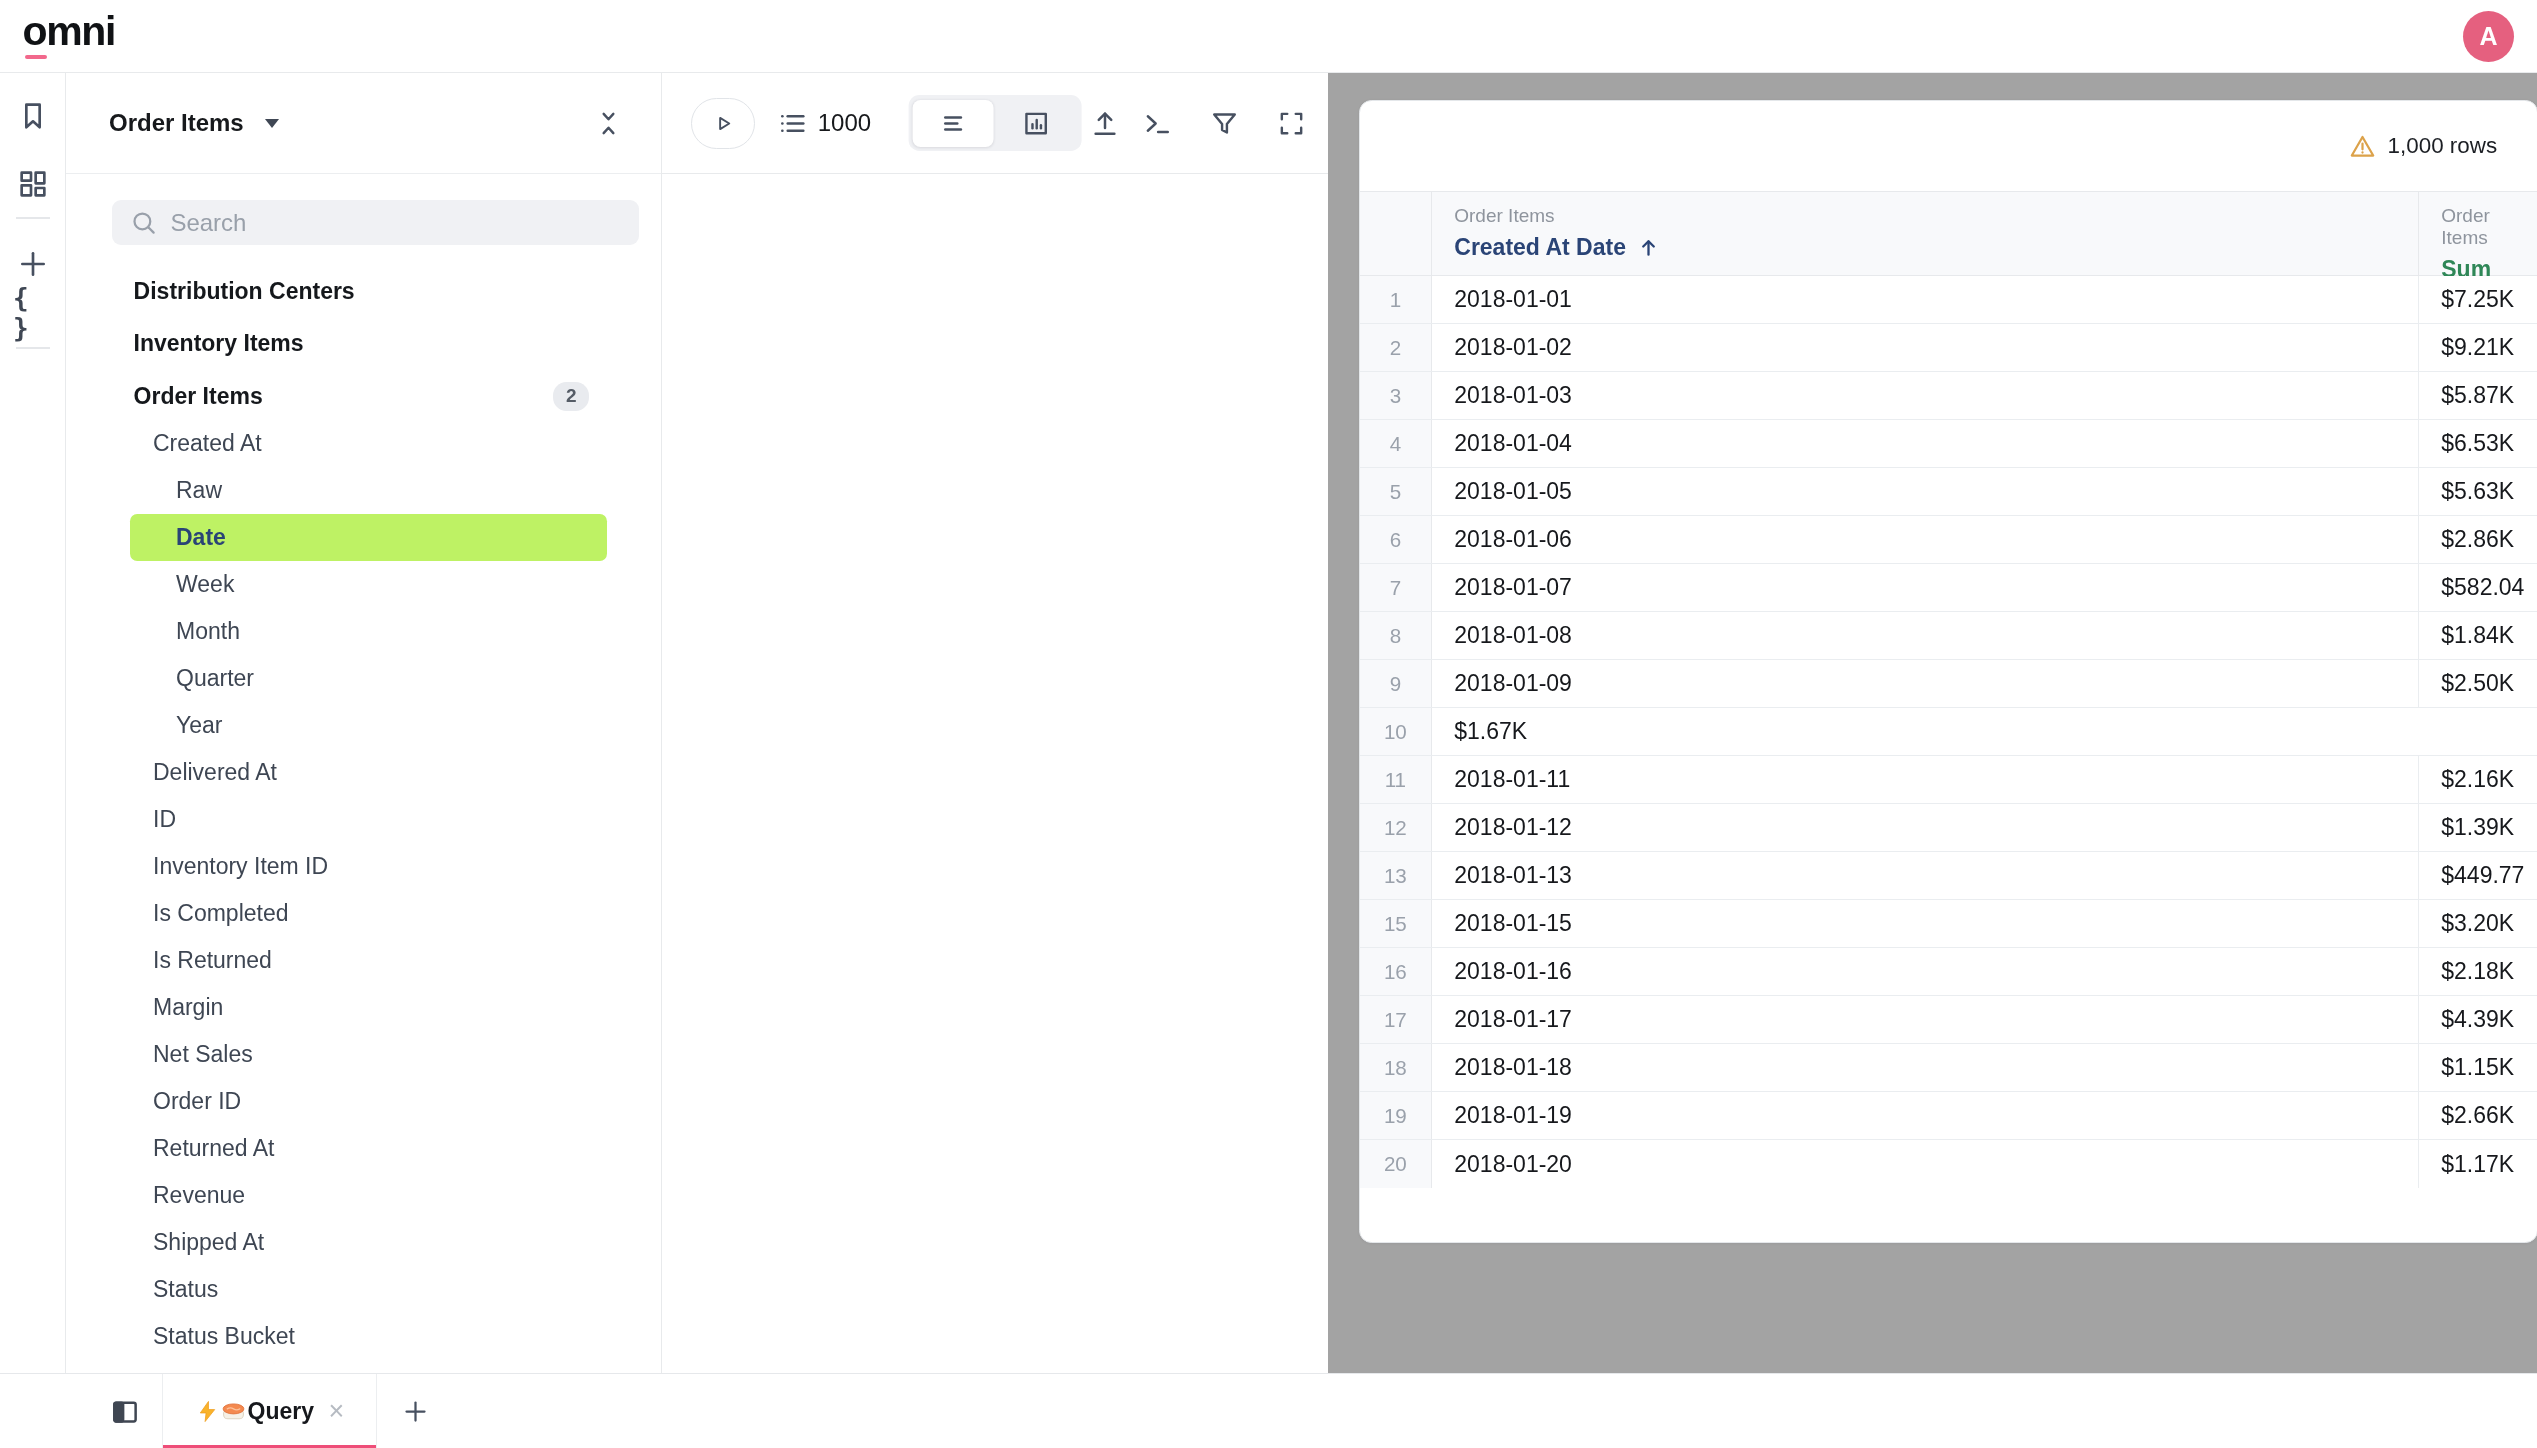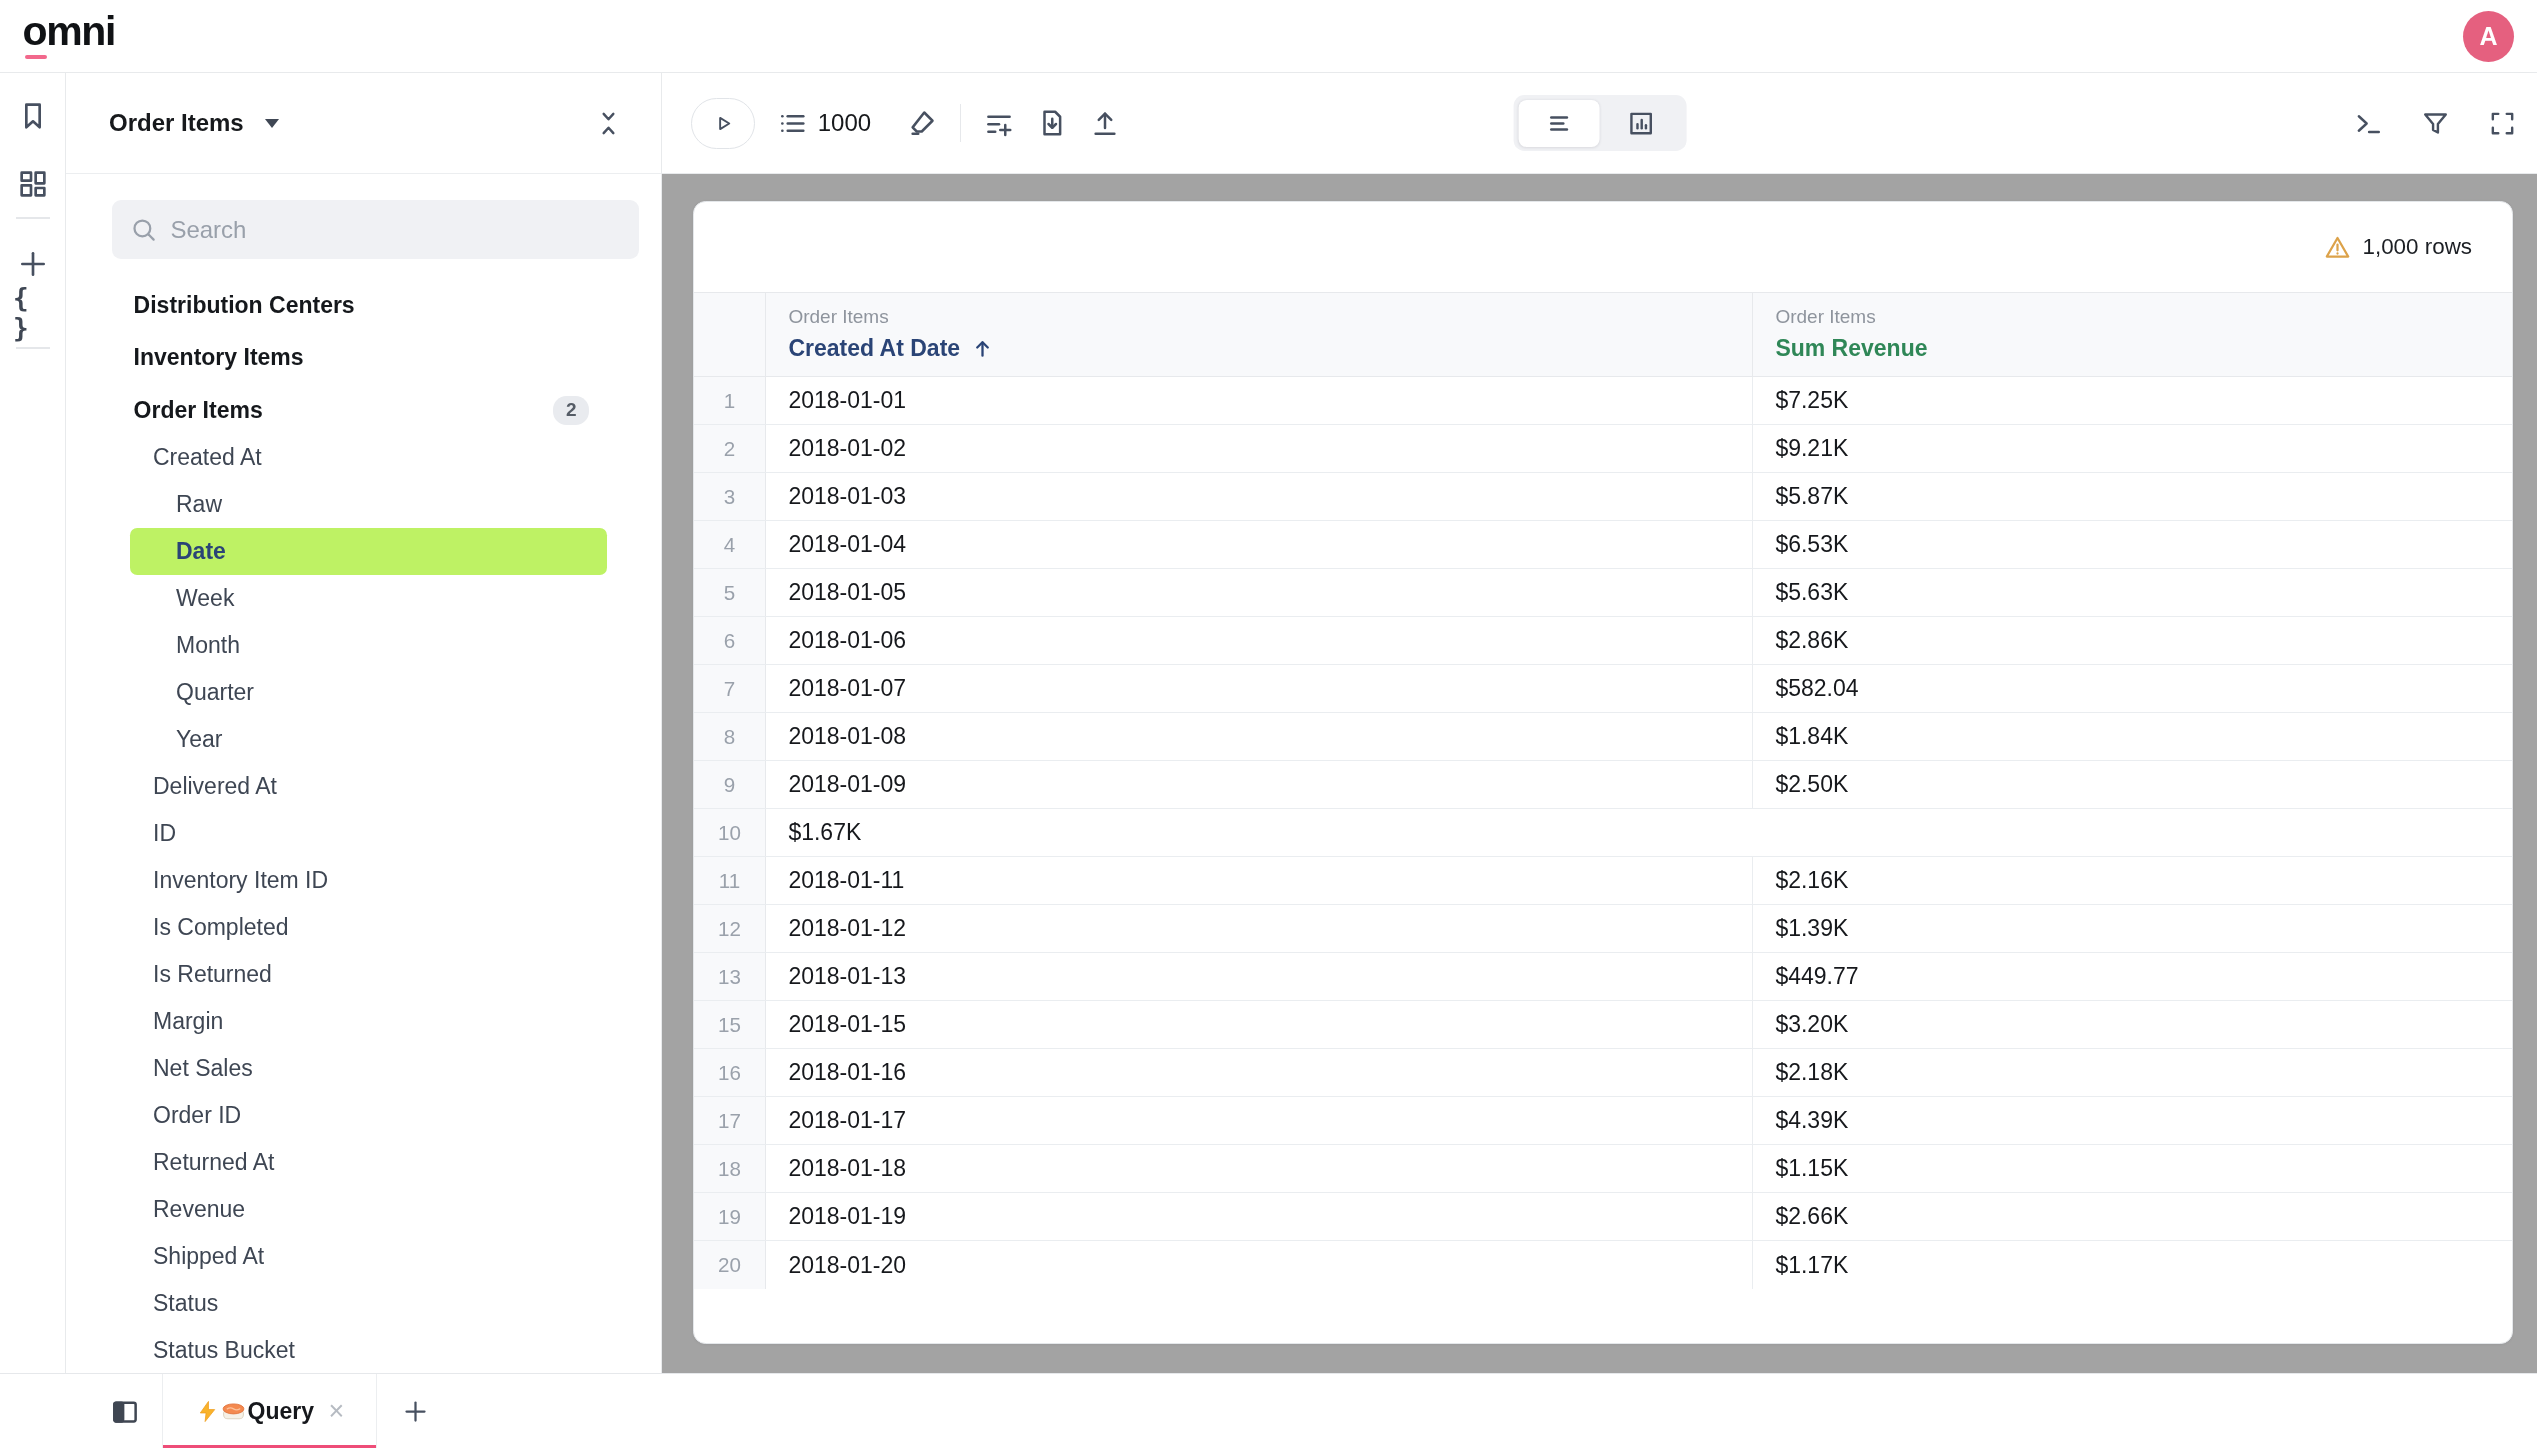--- a/index.html
+++ b/index.html
@@ -27,33 +27,33 @@
   .rail-divider { width:34px; height:1.8px; background:#e5e7ea; margin:14.3px 0; }
   .braces { font-family:"DejaVu Sans Mono",monospace; font-size:26px; font-weight:700; color:#3f4754; }
 
   
   .sidebar { flex:0 0 596px; border-right:0.9px solid #e8eaec; background:#fff; display:flex; flex-direction:column; min-height:0; }
   .sidebar-head { height:101px; flex:0 0 101px; border-bottom:0.9px solid #eceef0; display:flex; align-items:center; padding:0 38px 0 43px; }
   .panel-title { font-size:24px; font-weight:600; color:#17191c; cursor:pointer; display:flex; align-items:center; }
   .caret-down { width:0; height:0; border-left:7.2px solid transparent; border-right:7.2px solid transparent; border-top:9px solid #3f4754; margin-left:21.5px; }
   .collapse-btn { margin-left:auto; cursor:pointer; }
   .sidebar-body { flex:1 1 auto; overflow:hidden; padding-top:26px; }
-  .search-box { margin:0 22.4px 0 46px; height:59px; background:#f0f1f4; border-radius:9px; display:flex; align-items:center; padding:0 18px; gap:13.4px; cursor:text; }
+  .search-box { margin:0 22.4px 0 46px; height:45px; background:#f0f1f4; border-radius:9px; display:flex; align-items:center; padding:0 18px; gap:13.4px; cursor:text; }
   .search-box input { border:none; outline:none; background:transparent; font-size:24px; font-family:inherit; color:#16181c; flex:1; }
   .search-box input::placeholder { color:#99a0aa; }
   .field-list { margin-top:23px; }
   .f-item { height:47px; display:flex; align-items:center; margin:0 54px 0 64px; border-radius:7.2px; padding-right:18px; font-size:23px; color:#3e4653; cursor:pointer; }
   .f-item.l0 { font-weight:700; color:#15181c; padding-left:3.6px; margin-top:5.4px; }
   .f-item.l1 { padding-left:23px; }
   .f-item.l2 { padding-left:46px; }
   .f-item.selected { background:#bef264; color:#2a4476; font-weight:700; }
   .f-badge { margin-left:auto; background:#e9ebef; color:#555c66; border-radius:13.4px; font-size:19px; font-weight:600; padding:3.6px 12.5px; }
 
   
-  .main { flex:1 1 auto; display:flex; flex-direction:column; min-width:0; min-height:0; }
+  .main { flex:1 1 auto; display:flex; min-width:0; min-height:0; }
   .main-toolbar { height:101px; flex:0 0 101px; background:#fff; border-bottom:0.9px solid #e8eaec; position:relative; display:flex; align-items:center; padding:0 21.5px 0 29px; gap:23px; }
   .play-btn { width:64px; height:51px; border:1.8px solid #e1e4e8; border-radius:26px; display:flex; align-items:center; justify-content:center; cursor:pointer; background:#fff; }
   .limit-group { display:flex; align-items:center; gap:10.7px; cursor:pointer; }
   .limit-value { font-size:24px; color:#17191c; }
   .tb-btn { cursor:pointer; display:flex; align-items:center; justify-content:center; }
   .vdivider { width:1.8px; height:38px; background:#e6e8eb; }
   .segmented { position:absolute; left:50%; top:50%; transform:translate(-50%,-50%); background:#f0f1f4; border-radius:10.7px; padding:4.5px; display:flex; gap:1.8px; }
   .seg-btn { width:81px; height:47px; border-radius:8px; display:flex; align-items:center; justify-content:center; cursor:pointer; }
   .seg-btn.active { background:#fff; box-shadow:0 0.9px 2.7px rgba(16,24,40,.10); }
   .toolbar-right { margin-left:auto; display:flex; align-items:center; gap:38px; }

